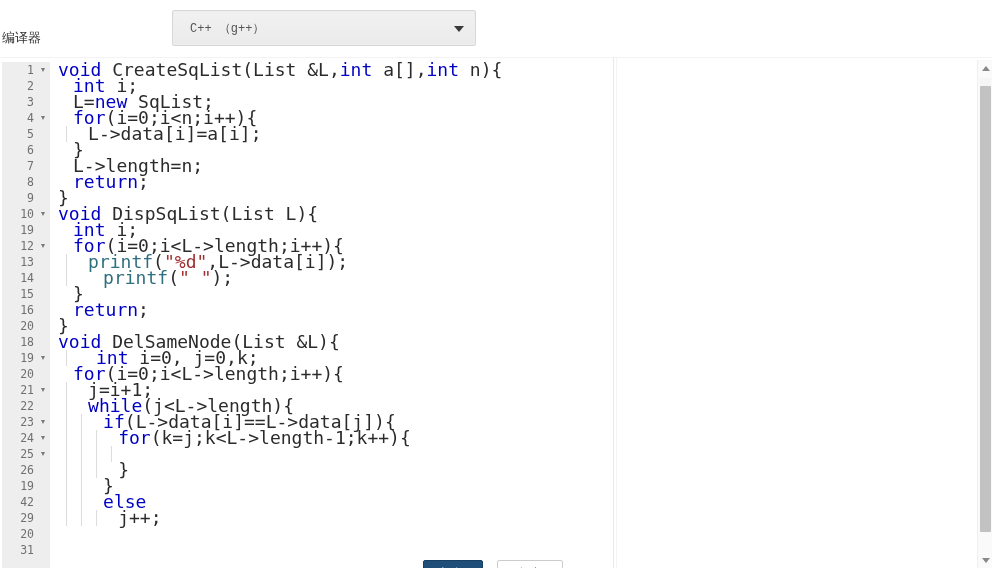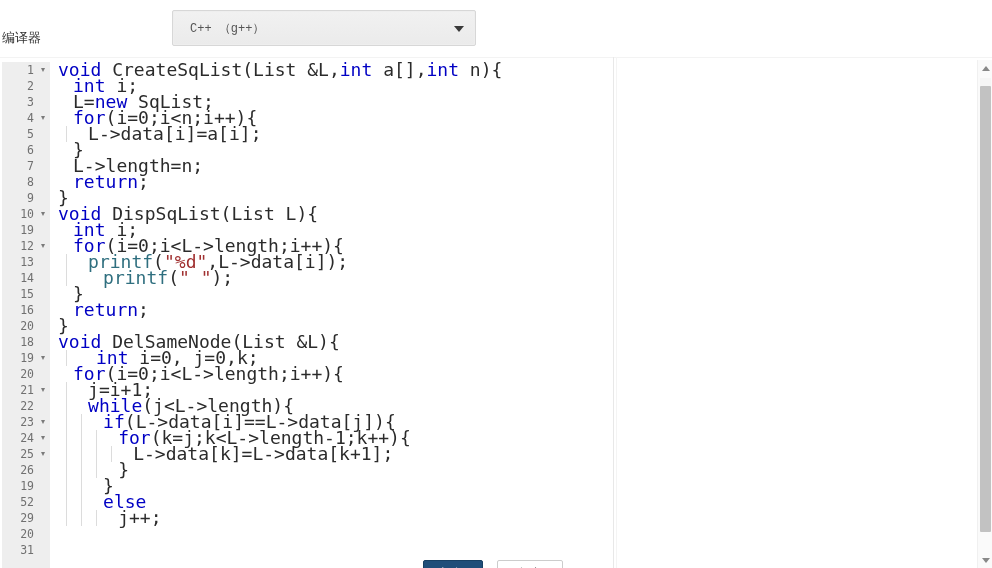--- a/index.html
+++ b/index.html
@@ -259,21 +259,21 @@
           <span class="ln">25</span>
           <span class="fold">▾</span>
         </div>
         <div class="grow">
           <span class="ln">26</span>
         </div>
         <div class="grow">
           <span class="ln">19</span>
         </div>
         <div class="grow">
-          <span class="ln">52</span>
+          <span class="ln">42</span>
         </div>
         <div class="grow">
           <span class="ln">29</span>
         </div>
         <div class="grow">
           <span class="ln">20</span>
         </div>
         <div class="grow">
           <span class="ln">31</span>
         </div>
@@ -360,21 +360,20 @@
           <span class="guide" style="left: 15.52px;"></span>
           <span class="guide" style="left: 30.56px;"></span>
           <span class="guide" style="left: 45.6px;"></span>
           <span class="code" style="left: 68.16px;"><span class="kw">for</span><span class="pl">(k=j;k&lt;L-&gt;length-1;k++){</span></span>
         </div>
         <div class="crow">
           <span class="guide" style="left: 15.52px;"></span>
           <span class="guide" style="left: 30.56px;"></span>
           <span class="guide" style="left: 45.6px;"></span>
           <span class="guide" style="left: 60.64px;"></span>
-          <span class="code" style="left: 83.2px;"><span class="pl">L-&gt;data[k]=L-&gt;data[k+1];</span></span>
         </div>
         <div class="crow">
           <span class="guide" style="left: 15.52px;"></span>
           <span class="guide" style="left: 30.56px;"></span>
           <span class="guide" style="left: 45.6px;"></span>
           <span class="code" style="left: 68.16px;"><span class="pl">}</span></span>
         </div>
         <div class="crow">
           <span class="guide" style="left: 15.52px;"></span>
           <span class="guide" style="left: 30.56px;"></span>

